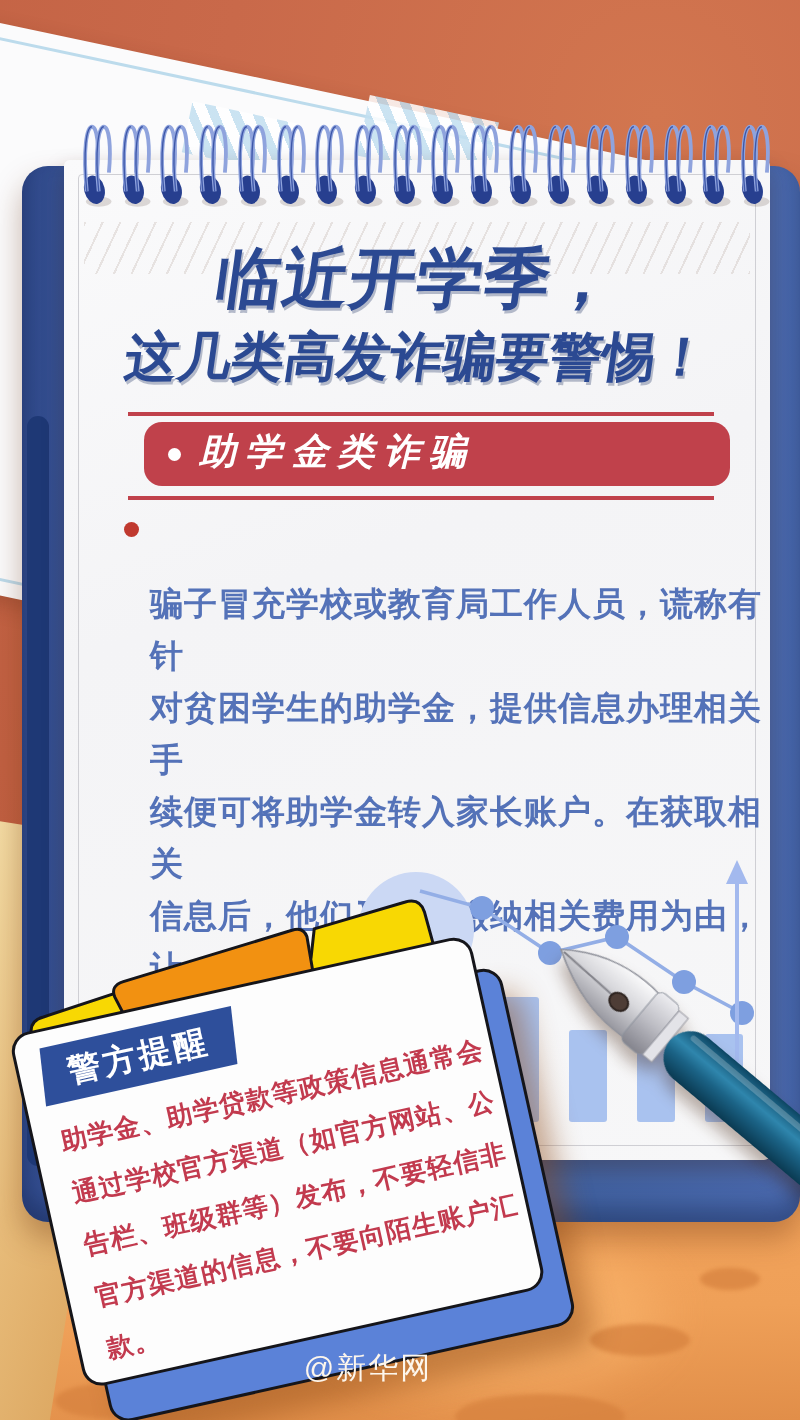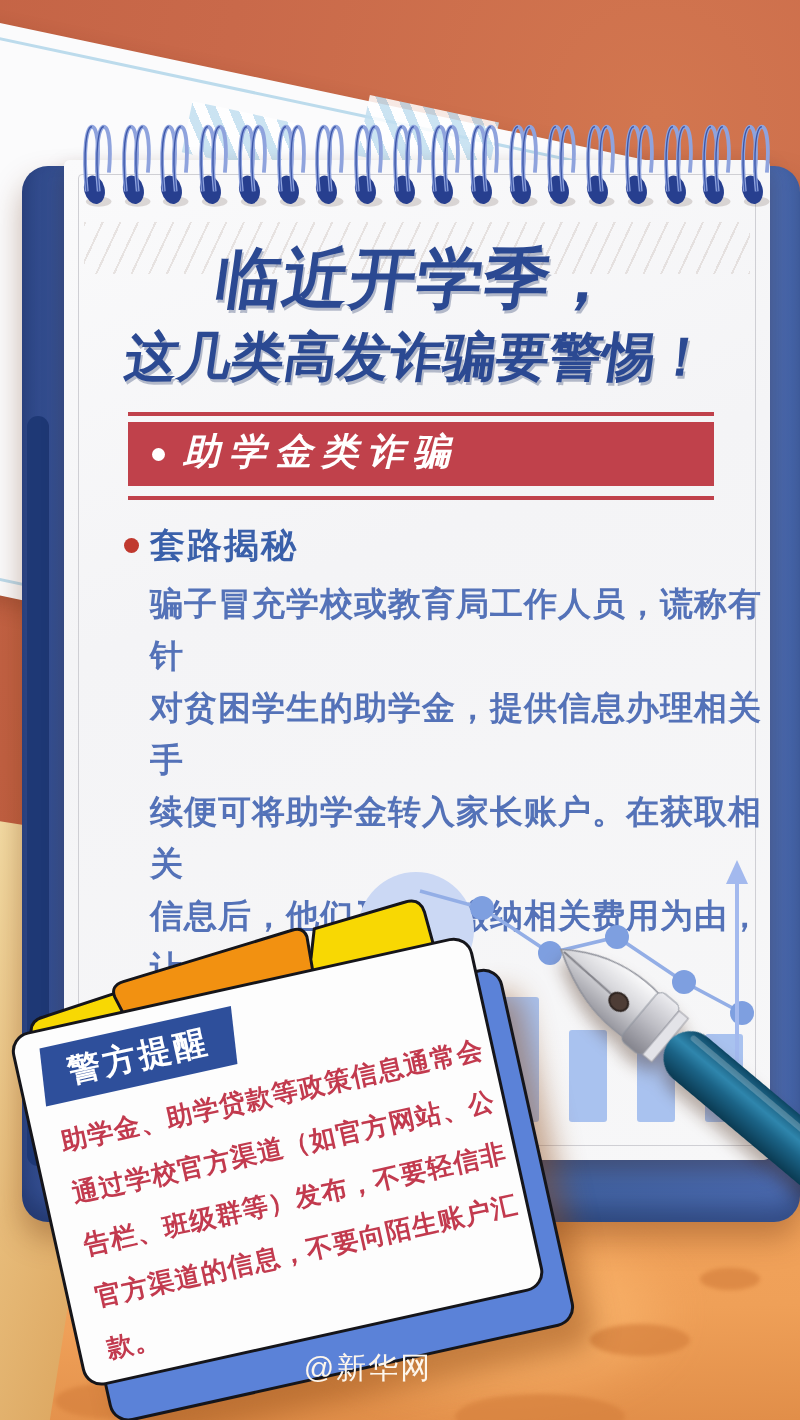--- a/index.html
+++ b/index.html
@@ -42,22 +42,22 @@
     display:flex;justify-content:space-between;}
   .spiral-row svg{display:block;}
   
   .title{position:absolute;left:0;width:706px;text-align:center;color:#2b4992;font-weight:900;
     transform:skewX(-8deg);letter-spacing:1px;text-shadow:2px 3px 0 rgba(24,42,94,.30);}
   .title.l1{top:74px;font-size:66px;}
   .title.l2{top:162px;font-size:53px;letter-spacing:0;}
   .rule{position:absolute;left:64px;width:586px;height:4px;background:#c0414b;}
   .rule.r1{top:252px;}
   .rule.r2{top:336px;}
-  .banner{position:absolute;left:64px;top:262px;width:586px;height:64px;background:#c0414b;
-    display:flex;align-items:center;color:#fff;}
+  .banner{position:absolute;left:80px;top:262px;width:586px;height:64px;background:#c0414b;
+    display:flex;align-items:center;color:#fff;border-radius:18px;}
   .banner .dot{width:13px;height:13px;border-radius:50%;background:#fff;margin:0 18px 0 24px;}
   .banner .txt{font-family:"Liberation Serif","DejaVu Serif",serif;font-style:italic;font-weight:700;
     font-size:37px;letter-spacing:9px;padding-bottom:4px;}
   .section-h{position:absolute;left:60px;top:362px;display:flex;align-items:center;}
   .section-h .dot{width:15px;height:15px;border-radius:50%;background:#c0392f;margin-right:11px;}
   .section-h .txt{font-size:35px;font-weight:800;color:#3a60aa;letter-spacing:2px;}
   .body-text{position:absolute;left:86px;top:418px;width:622px;font-size:33px;line-height:52px;
     letter-spacing:1px;color:#5472b8;font-weight:600;white-space:pre-line;}
   
   .pie{position:absolute;left:294px;top:712px;width:116px;height:116px;border-radius:50%;
@@ -116,21 +116,20 @@
 
     <div class="rule r1"></div>
     <div class="banner">
       <span class="dot"></span>
       <span class="txt">助学金类诈骗</span>
     </div>
     <div class="rule r2"></div>
 
     <div class="section-h">
       <span class="dot"></span>
-      <span class="txt">套路揭秘</span>
     </div>
 
     <div class="body-text">骗子冒充学校或教育局工作人员，谎称有针
 对贫困学生的助学金，提供信息办理相关手
 续便可将助学金转入家长账户。在获取相关
 信息后，他们又会以缴纳相关费用为由，让
 家长转款实施诈骗。</div>
 
     <div class="pie"></div>
     <svg class="chart-svg" viewBox="0 0 706 1000" width="706" height="1000">

